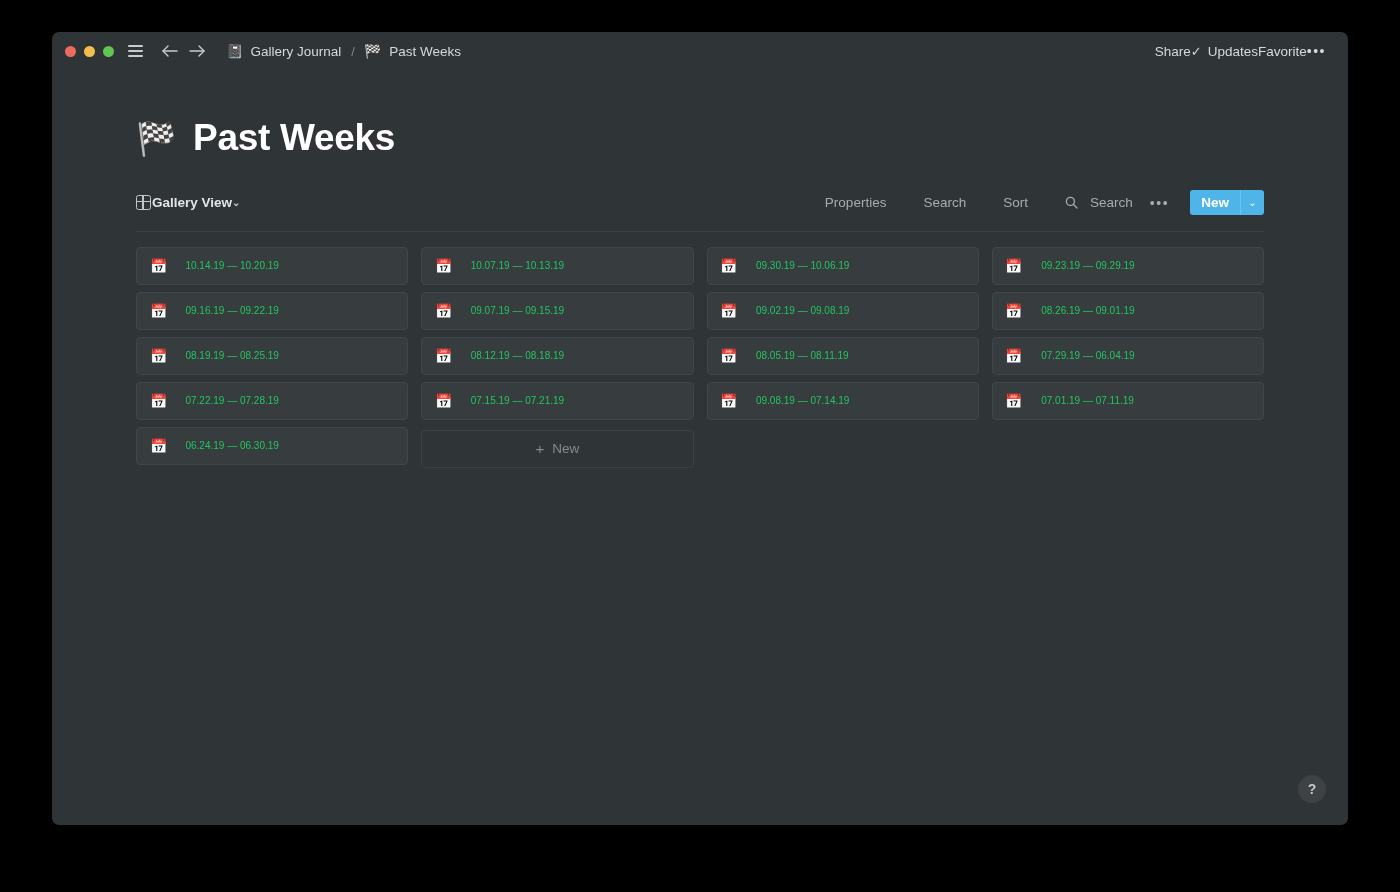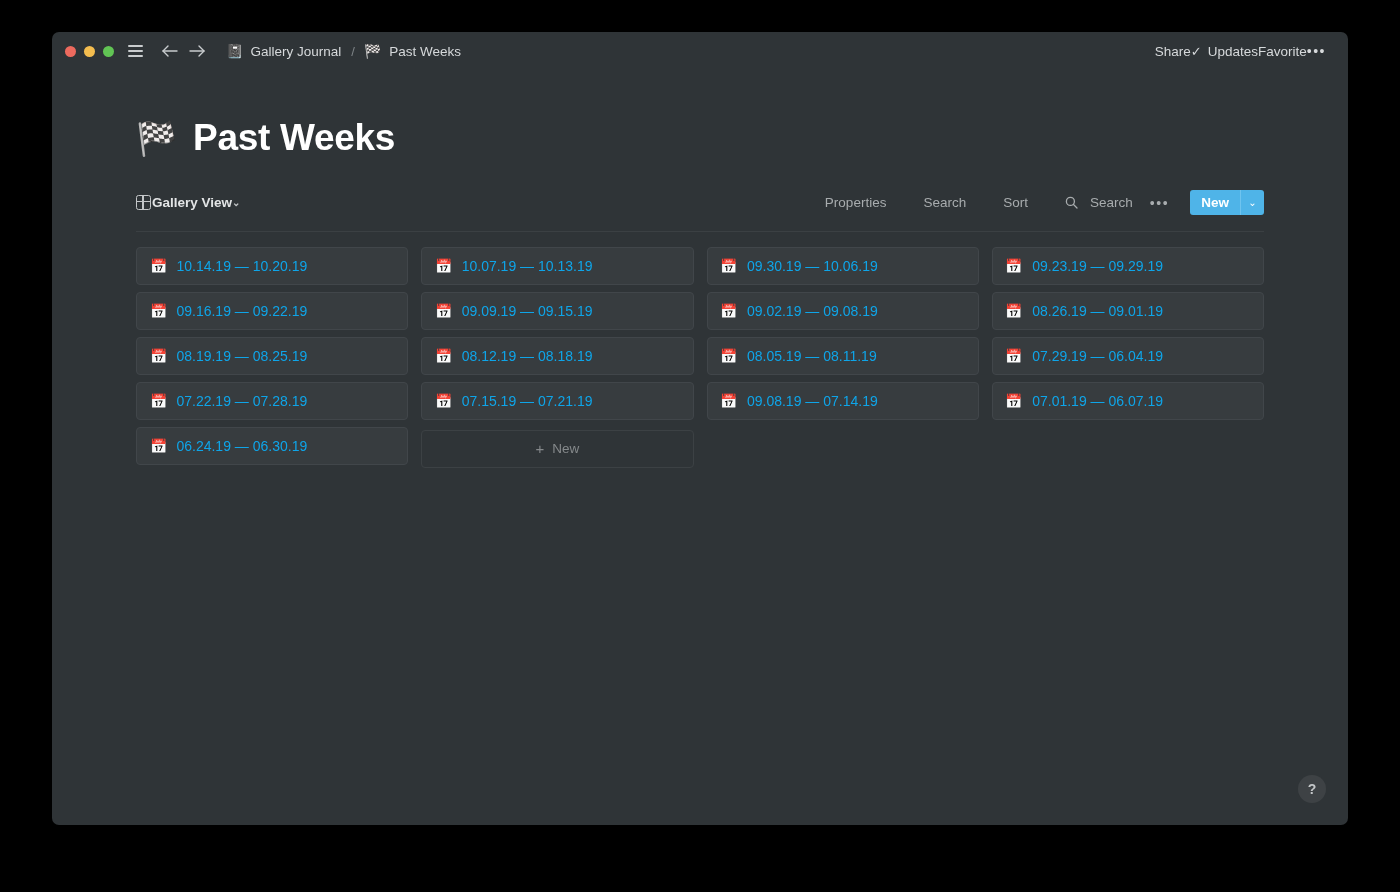--- a/index.html
+++ b/index.html
@@ -263,25 +263,26 @@
     height: 38px;
     display: flex;
     align-items: center;
     padding: 0 13px;
     gap: 9px;
     cursor: pointer;
     overflow: hidden;
   }
   .card-emoji { font-size: 14px; line-height: 1; flex: 0 0 auto; }
   .card-title {
-    font-size: 14px;
-    color: #0ea5e9;
+    font-size: 10px;
+    color: #22c55e;
     white-space: nowrap;
     overflow: hidden;
     text-overflow: ellipsis;
+    margin-left: 9px;
   }
 
   .gallery-new-card {
     border: 1px solid #3C4144;
     border-radius: 4px;
     height: 38px;
     display: flex;
     align-items: center;
     justify-content: center;
     gap: 8px;
@@ -424,21 +425,21 @@
         <div class="gallery-card">
           <span class="card-emoji">📅</span>
           <span class="card-title">09.23.19 — 09.29.19</span>
         </div>
         <div class="gallery-card">
           <span class="card-emoji">📅</span>
           <span class="card-title">09.16.19 — 09.22.19</span>
         </div>
         <div class="gallery-card">
           <span class="card-emoji">📅</span>
-          <span class="card-title">09.09.19 — 09.15.19</span>
+          <span class="card-title">09.07.19 — 09.15.19</span>
         </div>
         <div class="gallery-card">
           <span class="card-emoji">📅</span>
           <span class="card-title">09.02.19 — 09.08.19</span>
         </div>
         <div class="gallery-card">
           <span class="card-emoji">📅</span>
           <span class="card-title">08.26.19 — 09.01.19</span>
         </div>
         <div class="gallery-card">
@@ -464,21 +465,21 @@
         <div class="gallery-card">
           <span class="card-emoji">📅</span>
           <span class="card-title">07.15.19 — 07.21.19</span>
         </div>
         <div class="gallery-card">
           <span class="card-emoji">📅</span>
           <span class="card-title">09.08.19 — 07.14.19</span>
         </div>
         <div class="gallery-card">
           <span class="card-emoji">📅</span>
-          <span class="card-title">07.01.19 — 06.07.19</span>
+          <span class="card-title">07.01.19 — 07.11.19</span>
         </div>
         <div class="gallery-card">
           <span class="card-emoji">📅</span>
           <span class="card-title">06.24.19 — 06.30.19</span>
         </div>
         <div class="gallery-new-card">
           <span class="plus-glyph">+</span>
           <span>New</span>
         </div>
       </div>

